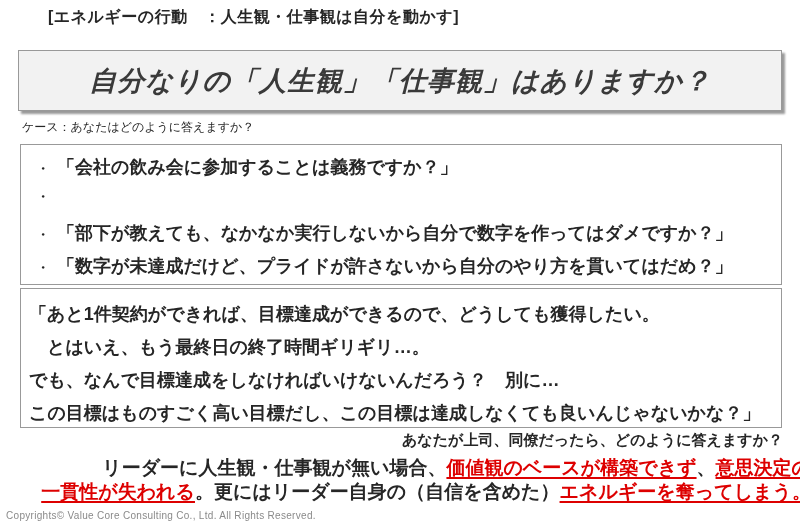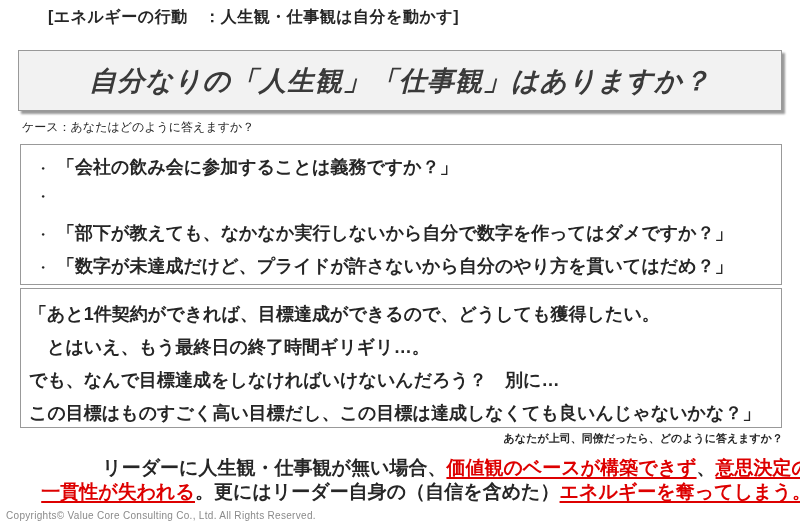--- a/index.html
+++ b/index.html
@@ -50,21 +50,21 @@
   .monologue-box{
     position:absolute;left:20px;top:288px;width:762px;height:140px;
     background:#ffffff;border:1px solid var(--box_border,#999999);
     box-sizing:border-box;padding:9px 24px 0 8px;
     font-size:18px;font-weight:bold;
   }
   .m-line{line-height:33px;white-space:nowrap;}
 
   .prompt-label{
     position:absolute;right:17px;top:431px;
-    font-size:11px;font-weight:bold;white-space:nowrap;
+    font-size:15px;font-weight:bold;white-space:nowrap;
   }
 
   .conclusion{
     position:absolute;left:11px;top:456px;width:800px;
     text-align:right;font-size:19px;font-weight:bold;
     line-height:23.5px;
   }
   .conclusion .red{color:var(--accent_red,#dd0000);}
   .conclusion .u{
     text-decoration:underline;

